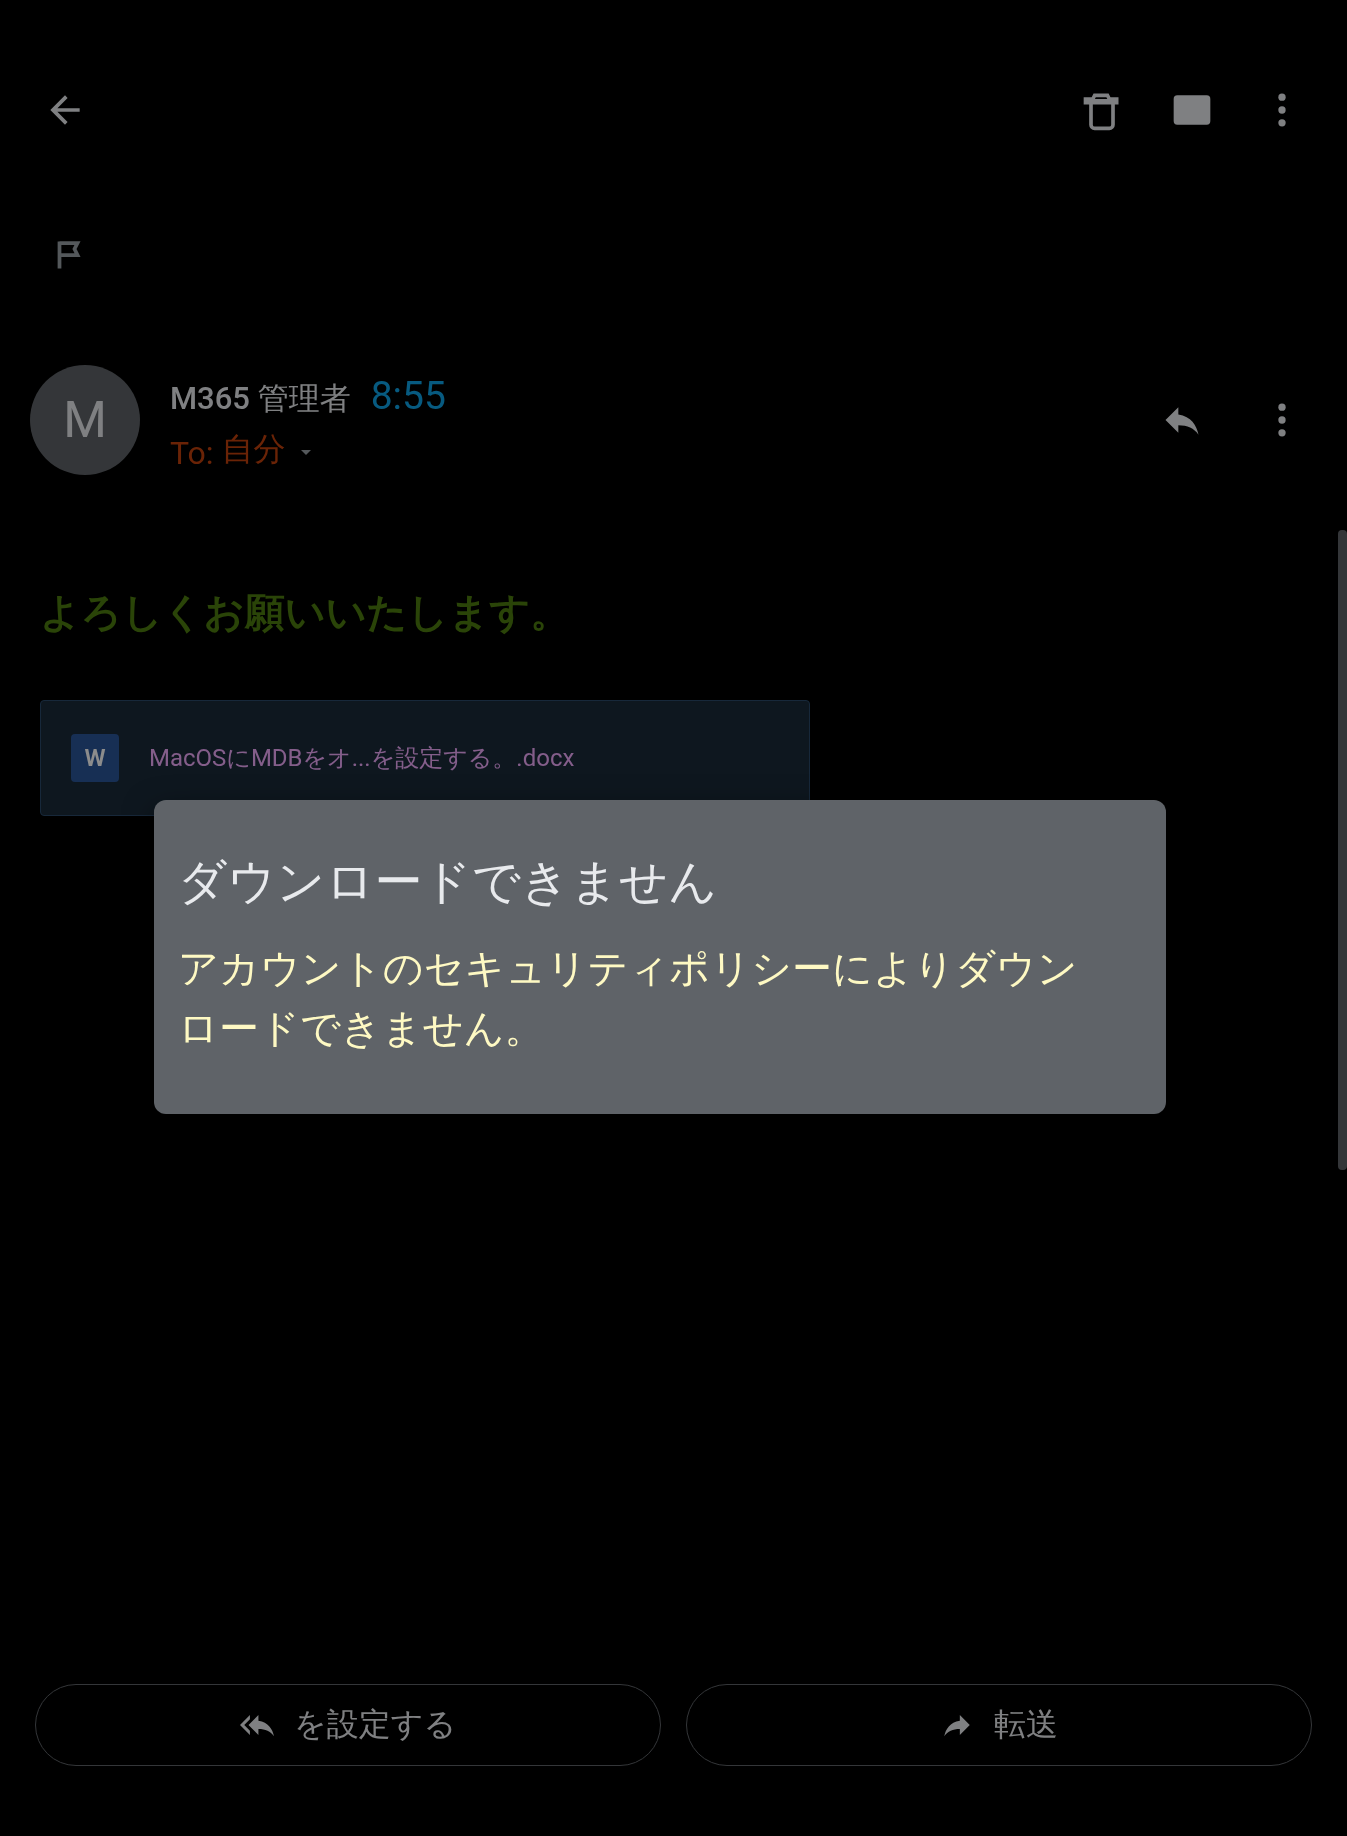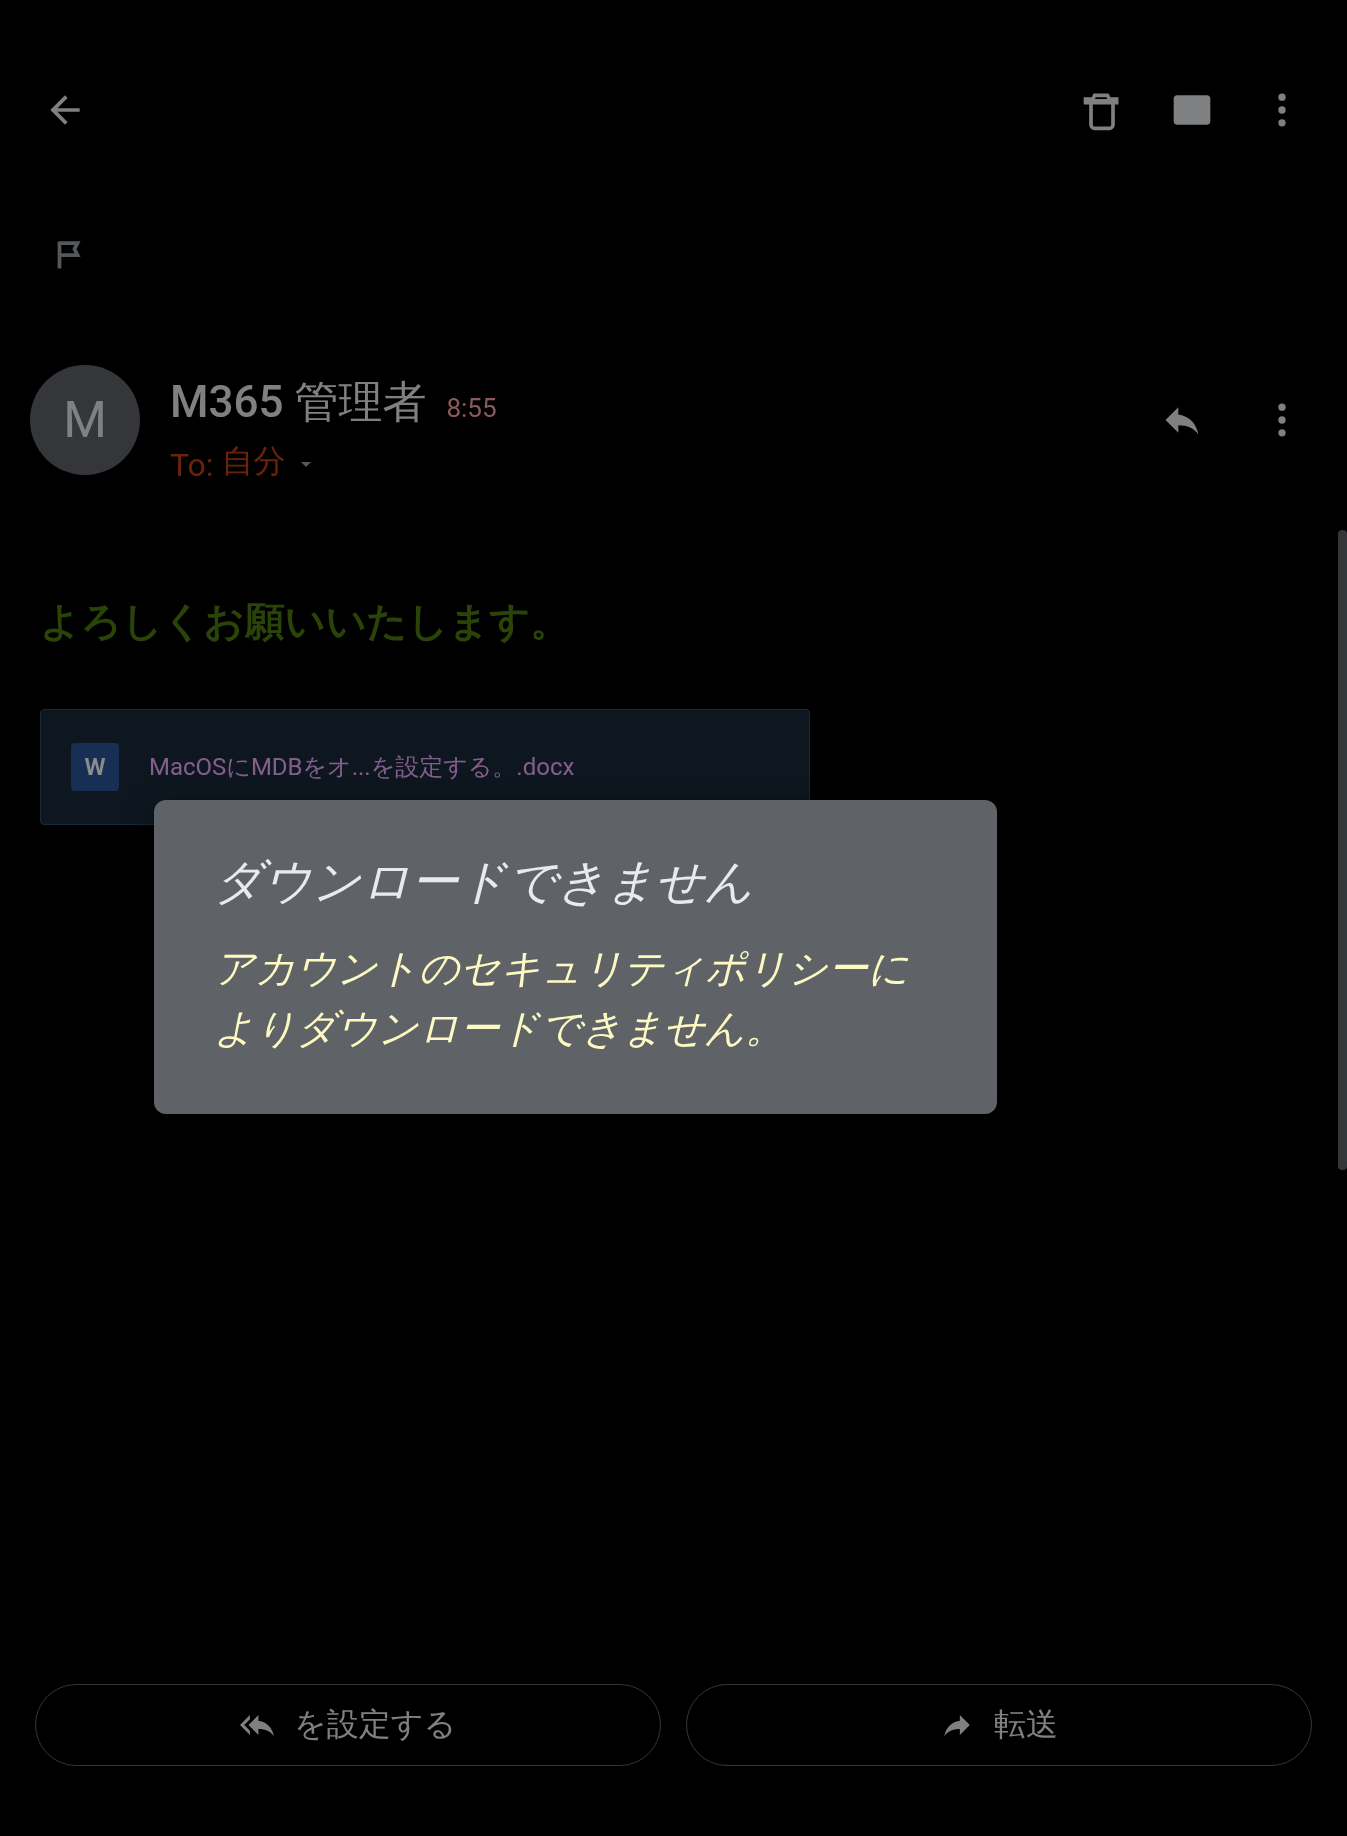--- a/index.html
+++ b/index.html
@@ -88,27 +88,27 @@
     .sender-meta {
       flex: 1;
       padding-top: 8px;
     }
     .sender-line {
       display: flex;
       align-items: baseline;
       gap: 20px;
     }
     .sender-name {
-      font-size: 44px;
+      font-size: 31px;
       font-weight: 500;
       color: #e8eaed;
     }
     .sender-time {
-      font-size: 26px;
-      color: #fca5a5;
+      font-size: 39px;
+      color: #0ea5e9;
       text-align: right;
     }
     .recipient-line {
       display: flex;
       align-items: flex-end;
       gap: 8px;
       margin-top: 8px;
       font-size: 32px;
       color: #c2410c;
     }
@@ -154,27 +154,26 @@
     .att-name {
       font-size: 24px;
       color: #f0abfc;
       overflow: hidden;
       white-space: nowrap;
     }
     .toast {
       position: absolute;
       left: 154px;
       top: 800px;
-      width: 843px;
+      width: 1012px;
       background: #5f6368;
       border-radius: 12px;
-      padding: 50px 60px 55px 60px;
+      padding: 50px 60px 55px 24px;
       z-index: 100;
       box-shadow: 0 10px 30px rgba(0,0,0,0.5);
-      font-style: italic;
     }
     .toast-title {
       font-size: 48px;
       color: #e8eaed;
       margin-bottom: 25px;
     }
     .toast-body {
       font-size: 40px;
       color: #fef9c3;
       line-height: 1.5;

